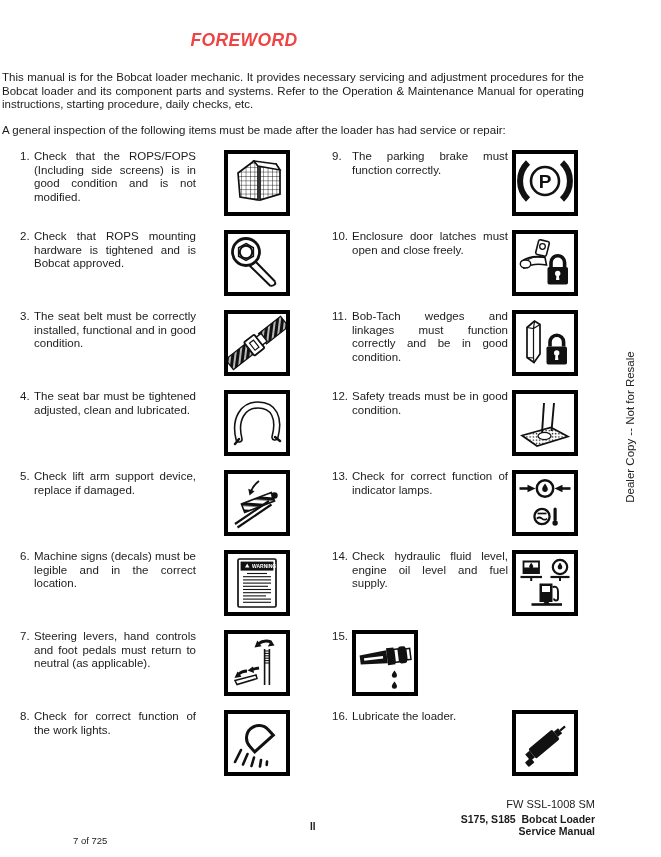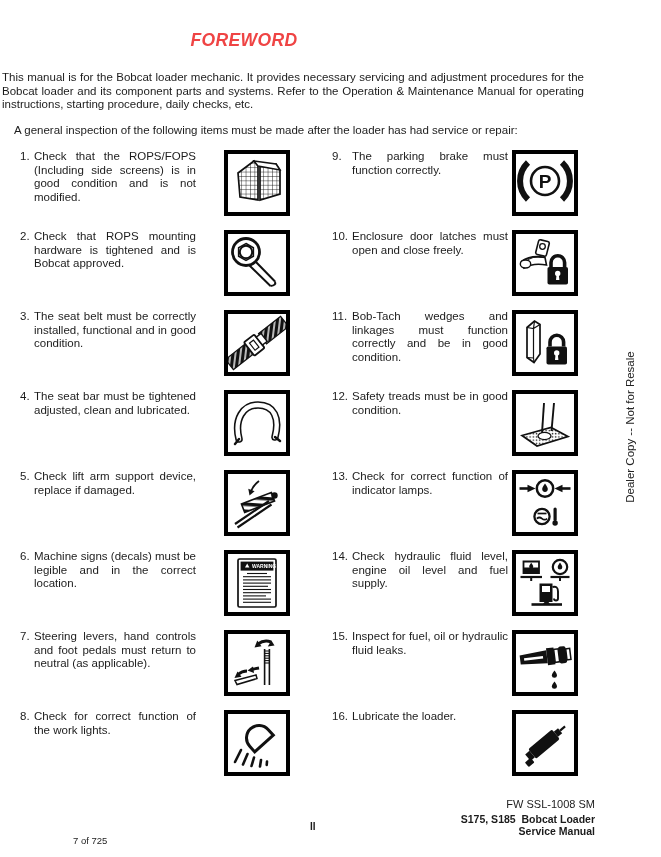--- a/index.html
+++ b/index.html
@@ -3,21 +3,21 @@
 <meta charset="utf-8">
 <style>
   html,body{margin:0;padding:0;background:#fff;}
   .page{position:relative;width:661px;height:857px;background:#fff;overflow:hidden;
         font-family:"Liberation Sans",sans-serif;color:#1c1c1c;}
   .page-title{position:absolute;top:30px;left:0;width:488px;text-align:center;
         font-size:17.5px;font-weight:bold;font-style:italic;letter-spacing:.4px;color:#ef4444;}
   .para{position:absolute;left:2px;width:582px;font-size:11.5px;line-height:13.6px;
         text-align:justify;}
   .para.p1{top:71px;}
-  .para.p2{top:124px;text-align:left;margin-left:12px;}
+  .para.p2{top:124px;text-align:left;}
   .col{position:absolute;top:150px;}
   .col.left{left:20px;width:270px;}
   .col.right{left:332px;width:246px;}
   .item-row{display:flex;align-items:flex-start;min-height:80px;}
   .item-num{font-size:11.5px;line-height:13.6px;flex:0 0 auto;}
   .left .item-num{width:14px;}
   .right .item-num{width:20px;}
   .item-text{flex:1 1 auto;font-size:11.5px;line-height:13.6px;text-align:justify;}
   .left .item-text{margin-right:28px;}
   .right .item-text{margin-right:4px;}
@@ -290,21 +290,20 @@
             <rect x="23.5" y="29.5" width="13" height="18.5" fill="#111"></rect>
             <rect x="26" y="32" width="8" height="6" fill="#fff"></rect>
             <path d="M36.5 33 q5.5 -1.5 5.5 4.5 v7 a2 2 0 0 1 -4 0" fill="none" stroke="#111" stroke-width="1.9"></path>
             <line x1="15.5" y1="50.5" x2="46" y2="50.5" stroke="#111" stroke-width="2.6"></line>
             <polygon points="26.5,50.5 34.5,50.5 30.5,45.5" fill="#111"></polygon>
           </svg>
         </div>
       </div>
       <div class="item-row">
         <div class="item-num">15.</div>
-        <div class="item-text">Inspect for fuel, oil or hydraulic fluid leaks.</div>
         <div class="icon-box">
           <svg viewBox="0 0 58 58">
             <g transform="rotate(-7 29 23)">
               <polygon points="4,18.5 31,16.5 31,29.5 4,27.5" fill="#111"></polygon>
               <line x1="8" y1="23" x2="27" y2="23" stroke="#fff" stroke-width="2.6"></line>
               <rect x="31" y="14.5" width="7.5" height="17" fill="#111"></rect>
               <rect x="38.5" y="16.5" width="4.5" height="13" fill="#fff" stroke="#111" stroke-width="1.5"></rect>
               <rect x="43" y="14.5" width="7.5" height="17" rx="2" fill="#111"></rect>
               <rect x="50.5" y="17.5" width="4" height="11" fill="#fff" stroke="#111" stroke-width="1.5"></rect>
             </g>

